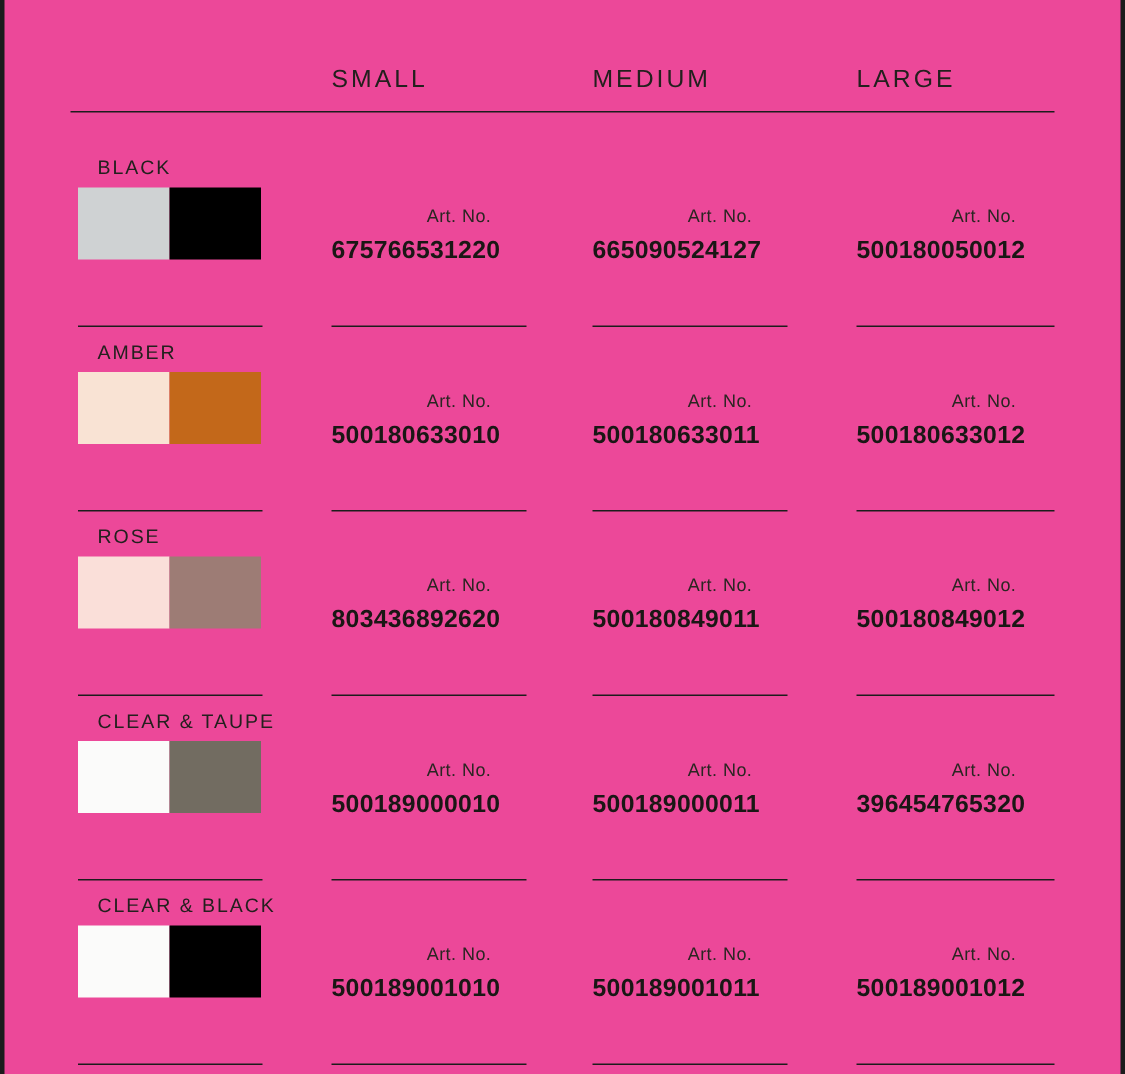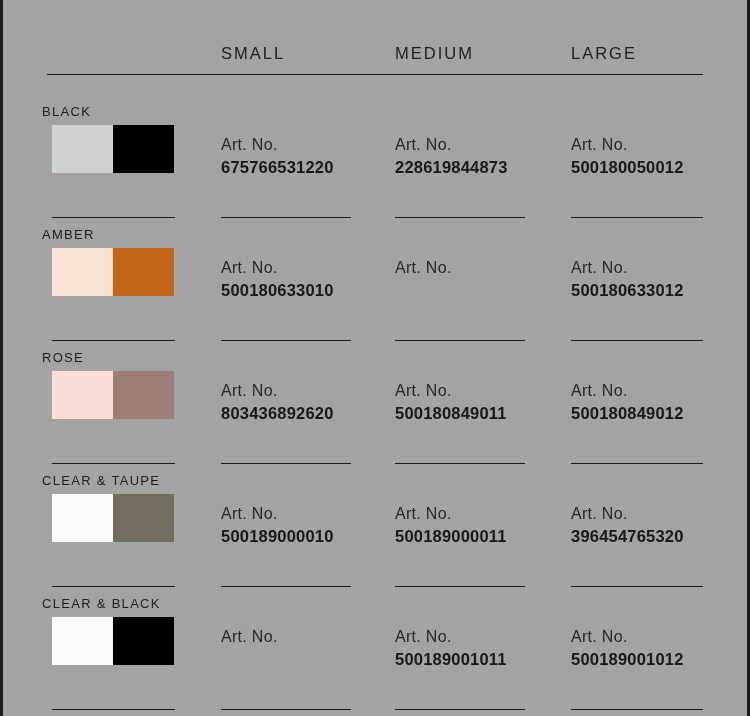--- a/index.html
+++ b/index.html
@@ -55,21 +55,21 @@
 
   
   .row {
     position: absolute;
     left: 0;
     width: 750px;
     height: 123px;
   }
   .row-name {
     position: absolute;
-    left: 39px;
+    left: 62px;
     top: 0;
     font-size: 13px;
     letter-spacing: 1.3px;
     color: #23201e;
     white-space: nowrap;
   }
   .swatch {
     position: absolute;
     left: 49px;
     top: 21px;
@@ -80,25 +80,26 @@
   .swatch-half {
     width: 50%;
     height: 100%;
   }
   .cell {
     position: absolute;
     top: 29px;
     width: 170px;
   }
   .cell-label {
-    font-size: 16px;
+    font-size: 12px;
     color: #2a2622;
     letter-spacing: 0.3px;
     line-height: 23px;
     white-space: nowrap;
+    text-align: center;
   }
   .cell-value {
     font-size: 16.5px;
     color: #1a1715;
     font-weight: bold;
     letter-spacing: 0.2px;
     line-height: 23px;
     white-space: nowrap;
   }
 
@@ -116,21 +117,21 @@
     border-top: 1.5px solid #1c1c1c;
   }
   .seg-0 { left: 49px;  width: 123px; }
   .seg-1 { left: 218px; width: 130px; }
   .seg-2 { left: 392px; width: 130px; }
   .seg-3 { left: 568px; width: 132px; }
 </style>
 </head>
 <body>
 
-<div id="sheet" style="background: #a3a3a3; border-left-color: rgb(28, 28, 28); border-right-color: rgb(28, 28, 28); padding-left: 29px;">
+<div id="sheet" style="background: #ec4899; border-left-color: rgb(28, 28, 28); border-right-color: rgb(28, 28, 28); padding-left: 29px;">
 
   <div id="header-row">
     <div class="col-head" id="head-small">SMALL</div>
     <div class="col-head" id="head-medium">MEDIUM</div>
     <div class="col-head" id="head-large">LARGE</div>
   </div>
 
   <div id="header-rule" style="border-top-color: rgb(28, 28, 28);"></div>
 
   <div id="rows-container">
@@ -139,21 +140,21 @@
         <div class="swatch">
           <div class="swatch-half" style="background: rgb(207, 210, 211);"></div>
           <div class="swatch-half" style="background: rgb(0, 0, 0);"></div>
         </div>
         <div class="cell" id="col-s-0" style="left: 218px;">
           <div class="cell-label">Art. No.</div>
           <div class="cell-value">675766531220</div>
         </div>
         <div class="cell" id="col-m-0" style="left: 392px;">
           <div class="cell-label">Art. No.</div>
-          <div class="cell-value">228619844873</div>
+          <div class="cell-value">665090524127</div>
         </div>
         <div class="cell" id="col-l-0" style="left: 568px;">
           <div class="cell-label">Art. No.</div>
           <div class="cell-value">500180050012</div>
         </div>
         <div class="divider-group">
           <div class="divider-seg seg-0" style="border-top-color: rgb(28, 28, 28);"></div>
           <div class="divider-seg seg-1" style="border-top-color: rgb(28, 28, 28);"></div>
           <div class="divider-seg seg-2" style="border-top-color: rgb(28, 28, 28);"></div>
           <div class="divider-seg seg-3" style="border-top-color: rgb(28, 28, 28);"></div>
@@ -164,20 +165,21 @@
         <div class="swatch">
           <div class="swatch-half" style="background: rgb(249, 227, 212);"></div>
           <div class="swatch-half" style="background: rgb(195, 104, 26);"></div>
         </div>
         <div class="cell" id="col-s-1" style="left: 218px;">
           <div class="cell-label">Art. No.</div>
           <div class="cell-value">500180633010</div>
         </div>
         <div class="cell" id="col-m-1" style="left: 392px;">
           <div class="cell-label">Art. No.</div>
+          <div class="cell-value">500180633011</div>
         </div>
         <div class="cell" id="col-l-1" style="left: 568px;">
           <div class="cell-label">Art. No.</div>
           <div class="cell-value">500180633012</div>
         </div>
         <div class="divider-group">
           <div class="divider-seg seg-0" style="border-top-color: rgb(28, 28, 28);"></div>
           <div class="divider-seg seg-1" style="border-top-color: rgb(28, 28, 28);"></div>
           <div class="divider-seg seg-2" style="border-top-color: rgb(28, 28, 28);"></div>
           <div class="divider-seg seg-3" style="border-top-color: rgb(28, 28, 28);"></div>
@@ -234,20 +236,21 @@
         </div>
       </div>
       <div class="row" style="top: 596px;">
         <div class="row-name">CLEAR &amp; BLACK</div>
         <div class="swatch">
           <div class="swatch-half" style="background: rgb(251, 251, 250);"></div>
           <div class="swatch-half" style="background: rgb(0, 0, 0);"></div>
         </div>
         <div class="cell" id="col-s-4" style="left: 218px;">
           <div class="cell-label">Art. No.</div>
+          <div class="cell-value">500189001010</div>
         </div>
         <div class="cell" id="col-m-4" style="left: 392px;">
           <div class="cell-label">Art. No.</div>
           <div class="cell-value">500189001011</div>
         </div>
         <div class="cell" id="col-l-4" style="left: 568px;">
           <div class="cell-label">Art. No.</div>
           <div class="cell-value">500189001012</div>
         </div>
         <div class="divider-group">

